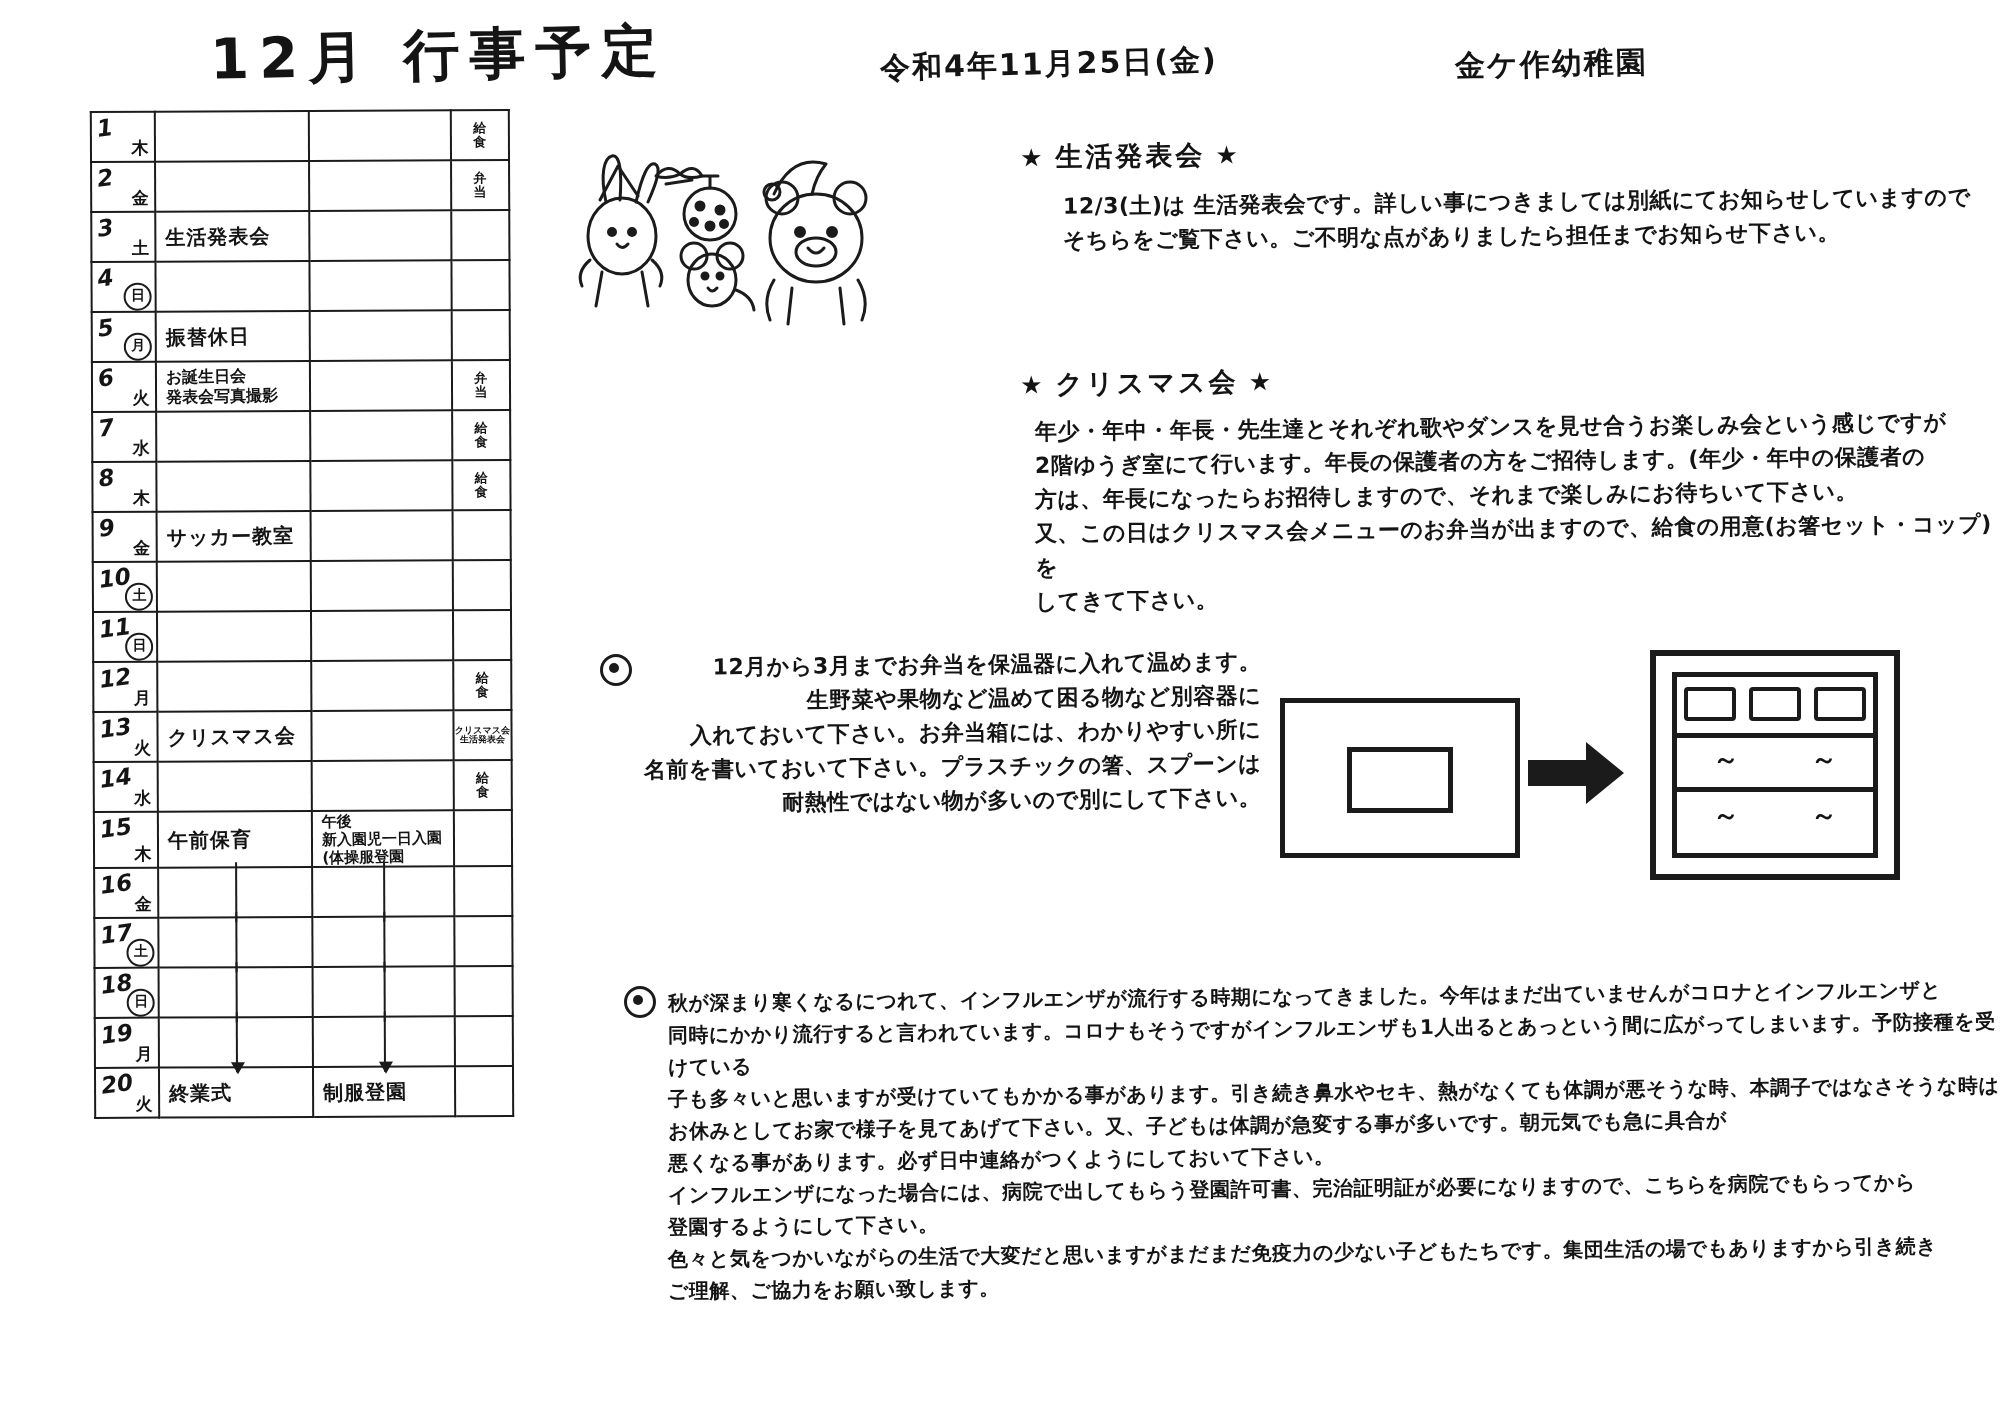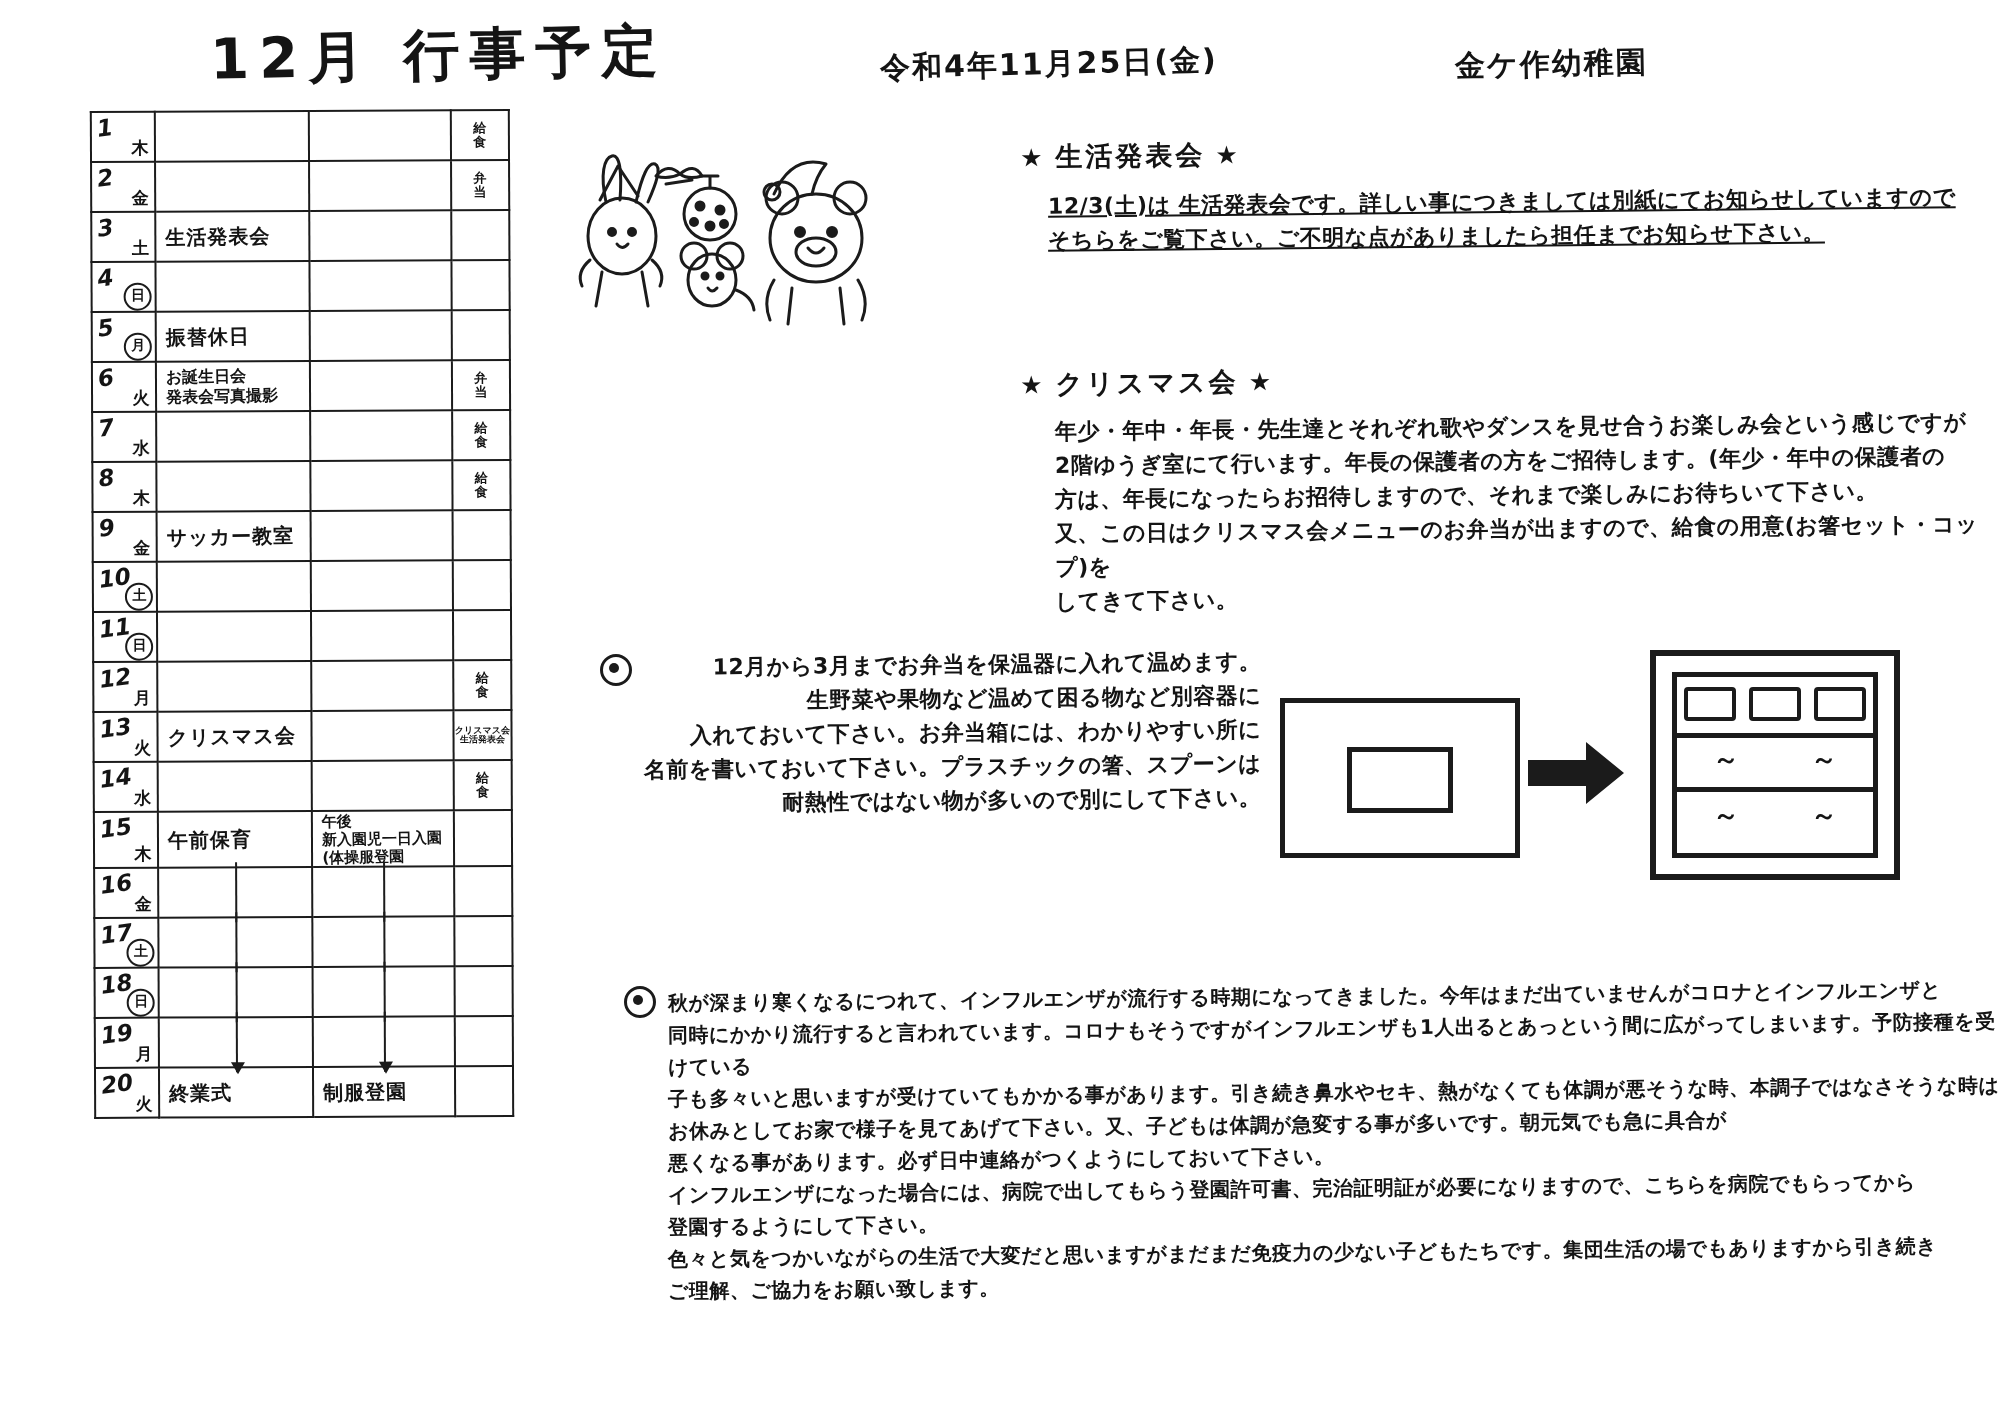--- a/index.html
+++ b/index.html
@@ -114,23 +114,23 @@
   .star{display:inline-block;font-size:25px;margin:0 10px;}
   .body-line{
     font-size:22px;font-weight:700;line-height:1.55;
     letter-spacing:.5px;
     transform:rotate(-0.6deg);
     white-space:nowrap;
   }
   .body-line.w{white-space:normal;}
 
   #sec-happyokai{left:1010px;top:133px;}
-  #sec-happyokai .lines{margin-top:16px;margin-left:38px;text-decoration:underline;}
+  #sec-happyokai .lines{margin-top:16px;margin-left:53px;}
   #sec-christmas{left:1010px;top:360px;}
-  #sec-christmas .lines{margin-top:14px;margin-left:45px;}
+  #sec-christmas .lines{margin-top:14px;margin-left:25px;}
 
   
   .bullet{
     position:absolute;left:0;top:6px;
     width:26px;height:26px;border-radius:50%;
     border:3px solid #1b1b1b;
   }
   .bullet:after{
     content:"";position:absolute;left:6px;top:6px;
     width:10px;height:10px;border-radius:50%;background:#1b1b1b;

